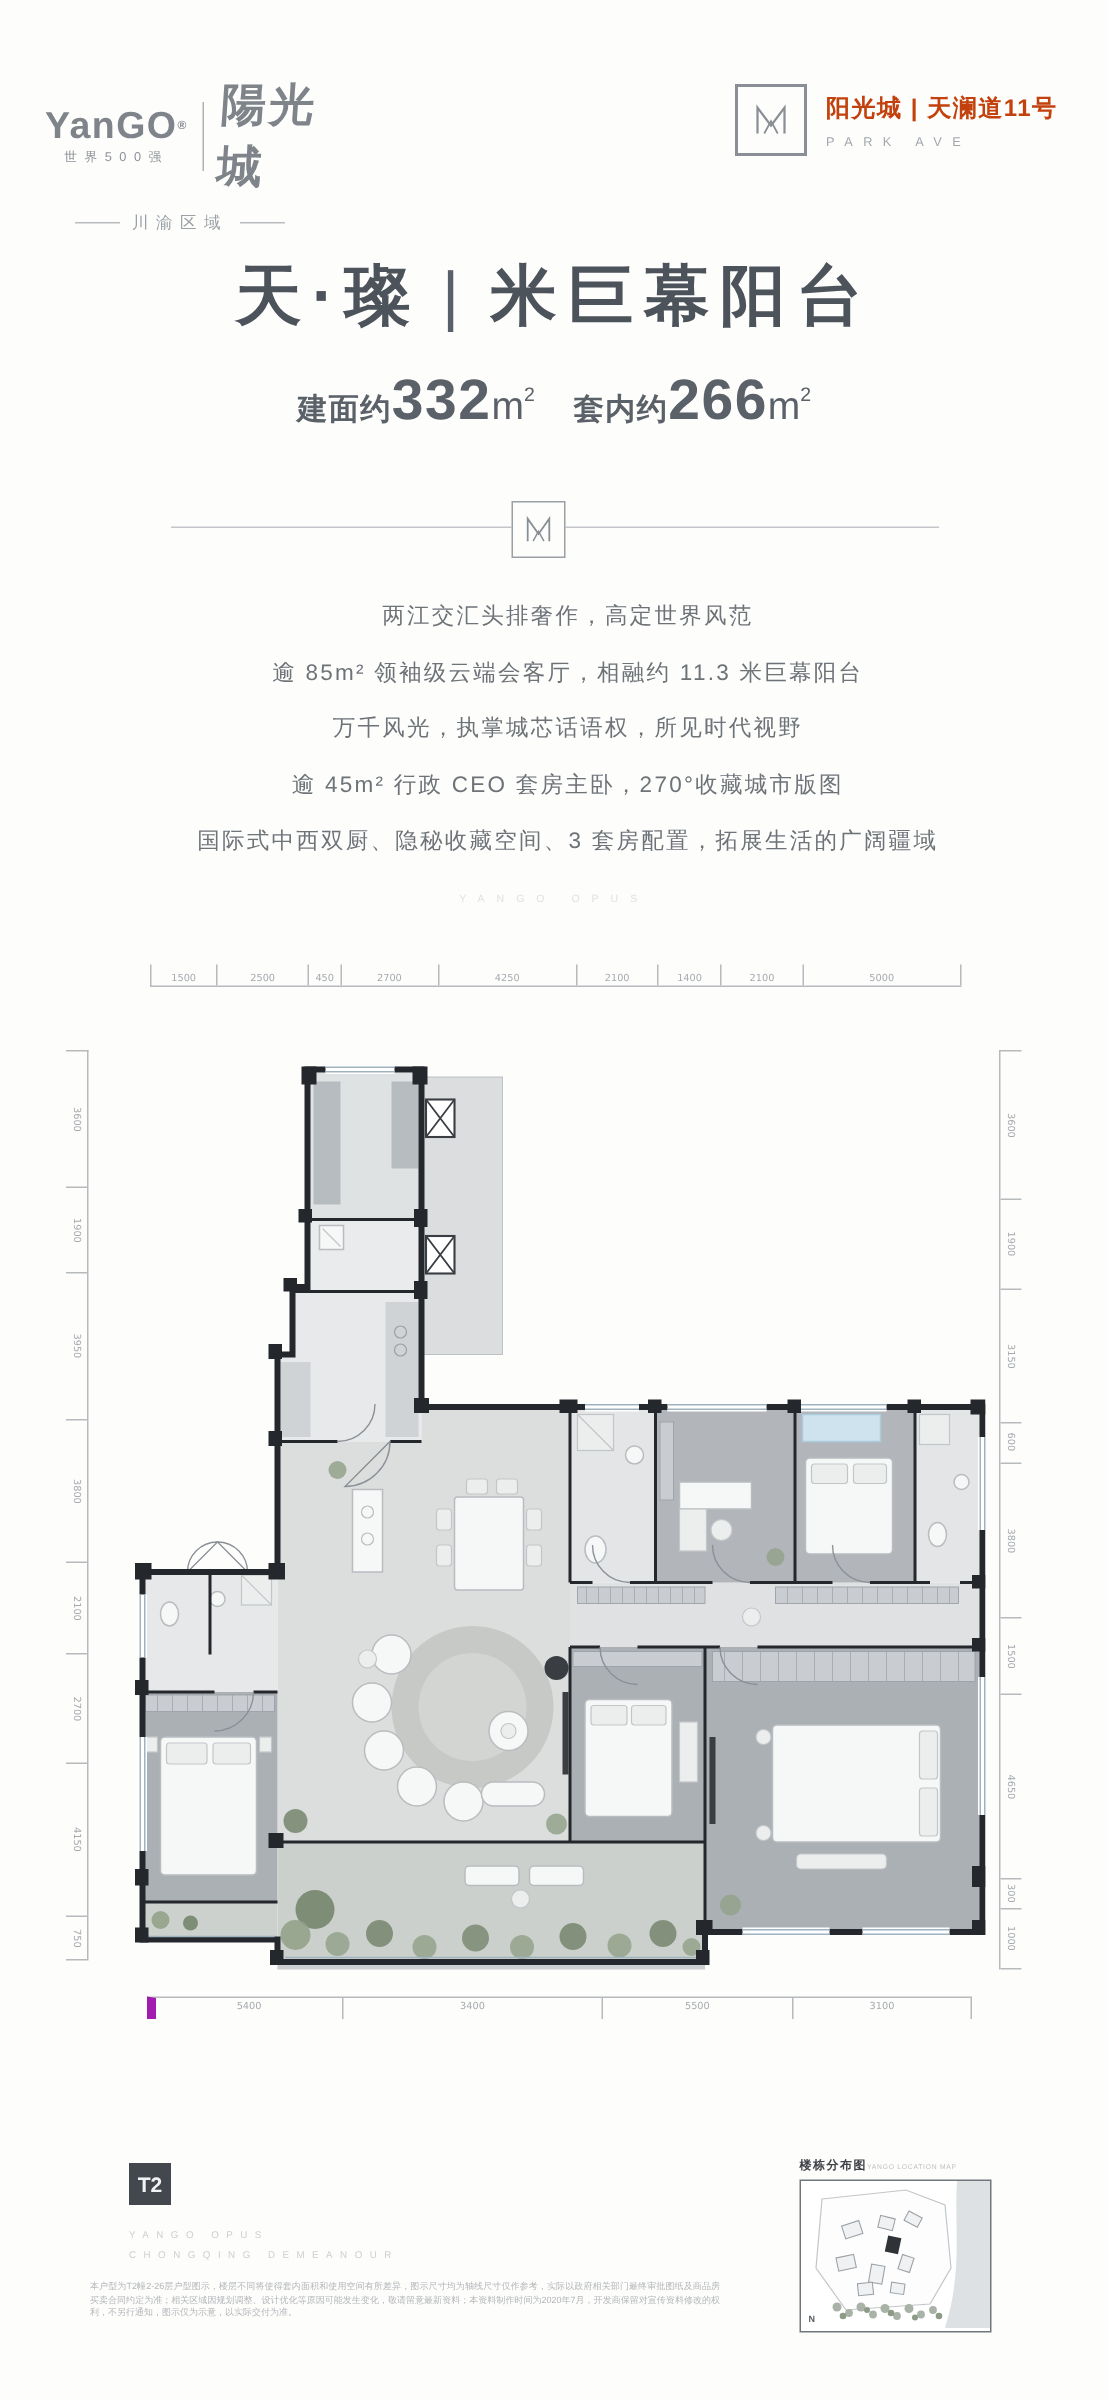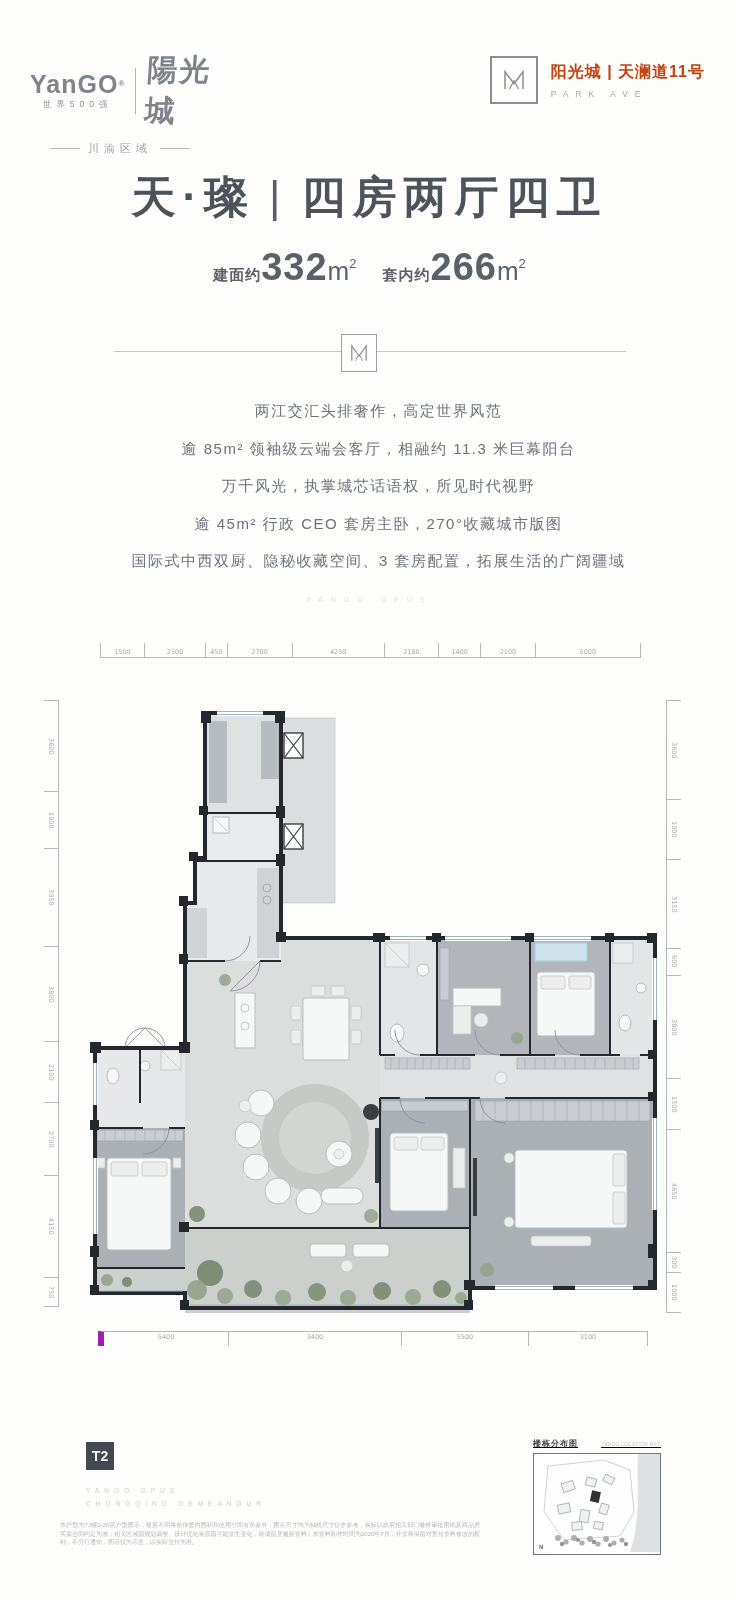--- a/index.html
+++ b/index.html
@@ -25,21 +25,21 @@
   .proj-text{margin-left:13px;}
   .proj-cn{font-size:16px;color:#c2410c;letter-spacing:1px;font-weight:600;}
   .proj-en{font-size:8.5px;letter-spacing:7px;color:#a2a7ac;margin-top:6px;}
 
   
   .main-title{position:absolute;left:0;top:168px;width:739px;text-align:center;
     font-size:44px;font-weight:bold;color:#4d535b;letter-spacing:7px;}
   .main-title .sep{font-weight:200;color:#5a606a;padding:0 14px;}
 
   .area-line{position:absolute;left:0;top:246px;width:739px;display:flex;justify-content:center;align-items:baseline;color:#5b6168;}
-  .area-label{font-size:15px;font-weight:600;letter-spacing:1px;}
+  .area-label{font-size:20px;font-weight:600;letter-spacing:1px;}
   .area-num{font-size:38px;font-weight:600;letter-spacing:1px;}
   .area-unit{font-size:26px;font-weight:500;}
   .area-sup{font-size:13px;vertical-align:super;position:relative;top:-12px;font-weight:500;}
   .area-gap{width:26px;}
 
   
   .divider{position:absolute;left:114px;top:351px;width:512px;height:1px;background:#c3c5c8;}
   .divider-box{position:absolute;left:341px;top:334px;width:34px;height:36px;border:1.5px solid #9aa0a5;background:#fdfdfc;display:flex;align-items:center;justify-content:center;}
 
   
@@ -63,21 +63,21 @@
 
   
   .t2-badge{position:absolute;left:86px;top:1442px;width:28px;height:28px;background:#43484e;color:#f2f3f4;
     display:flex;align-items:center;justify-content:center;font-size:14px;font-weight:bold;}
   .slogan1{position:absolute;left:86px;top:1487px;font-size:6.5px;letter-spacing:5px;color:#cdcfd1;}
   .slogan2{position:absolute;left:86px;top:1500px;font-size:6.5px;letter-spacing:5px;color:#cdcfd1;}
   .disclaimer{position:absolute;left:60px;top:1521px;width:420px;font-size:6px;line-height:8.5px;
     color:#b4b6b9;text-align:justify;}
 
   .map-block{position:absolute;left:533px;top:1438px;width:128px;}
-  .map-head{display:flex;justify-content:space-between;align-items:baseline;text-decoration:underline;}
+  .map-head{display:flex;align-items:baseline;}
   .map-title-cn{font-size:8px;font-weight:bold;color:#3f4347;letter-spacing:1px;}
   .map-title-en{font-size:4.5px;color:#bfc1c3;letter-spacing:0.5px;}
   .map-box{margin-top:4px;width:126px;height:100px;border:1px solid #71767a;background:#ffffff;position:relative;}
   .map-north{position:absolute;left:5px;bottom:4px;font-size:6px;color:#5a5f64;font-weight:bold;}
 
   
   .w4{stroke:#24272c;stroke-width:4;fill:none;stroke-linejoin:miter;}
   .w2{stroke:#24272c;stroke-width:2;fill:none;}
   .blk{fill:#24272c;}
   .furn{fill:#f6f7f7;stroke:#b9bdc0;stroke-width:1;}
@@ -115,21 +115,21 @@
         <path d="M14 32 L20 21 L26 32" stroke="#8a8f95" stroke-width="1.6" fill="none"></path>
       </svg>
     </div>
     <div class="proj-text">
       <div class="proj-cn">阳光城 | 天澜道11号</div>
       <div class="proj-en">PARK AVE</div>
     </div>
   </div>
 
   <div class="main-title">
-    <span>天·璨</span><span class="sep">|</span><span>四房两厅四卫</span>
+    <span>天·璨</span><span class="sep">|</span><span>米巨幕阳台</span>
   </div>
 
   <div class="area-line">
     <span class="area-label">建面约</span>
     <span class="area-num">332</span>
     <span class="area-unit">m</span>
     <span class="area-sup">2</span>
     <span class="area-gap"></span>
     <span class="area-label">套内约</span>
     <span class="area-num">266</span>

